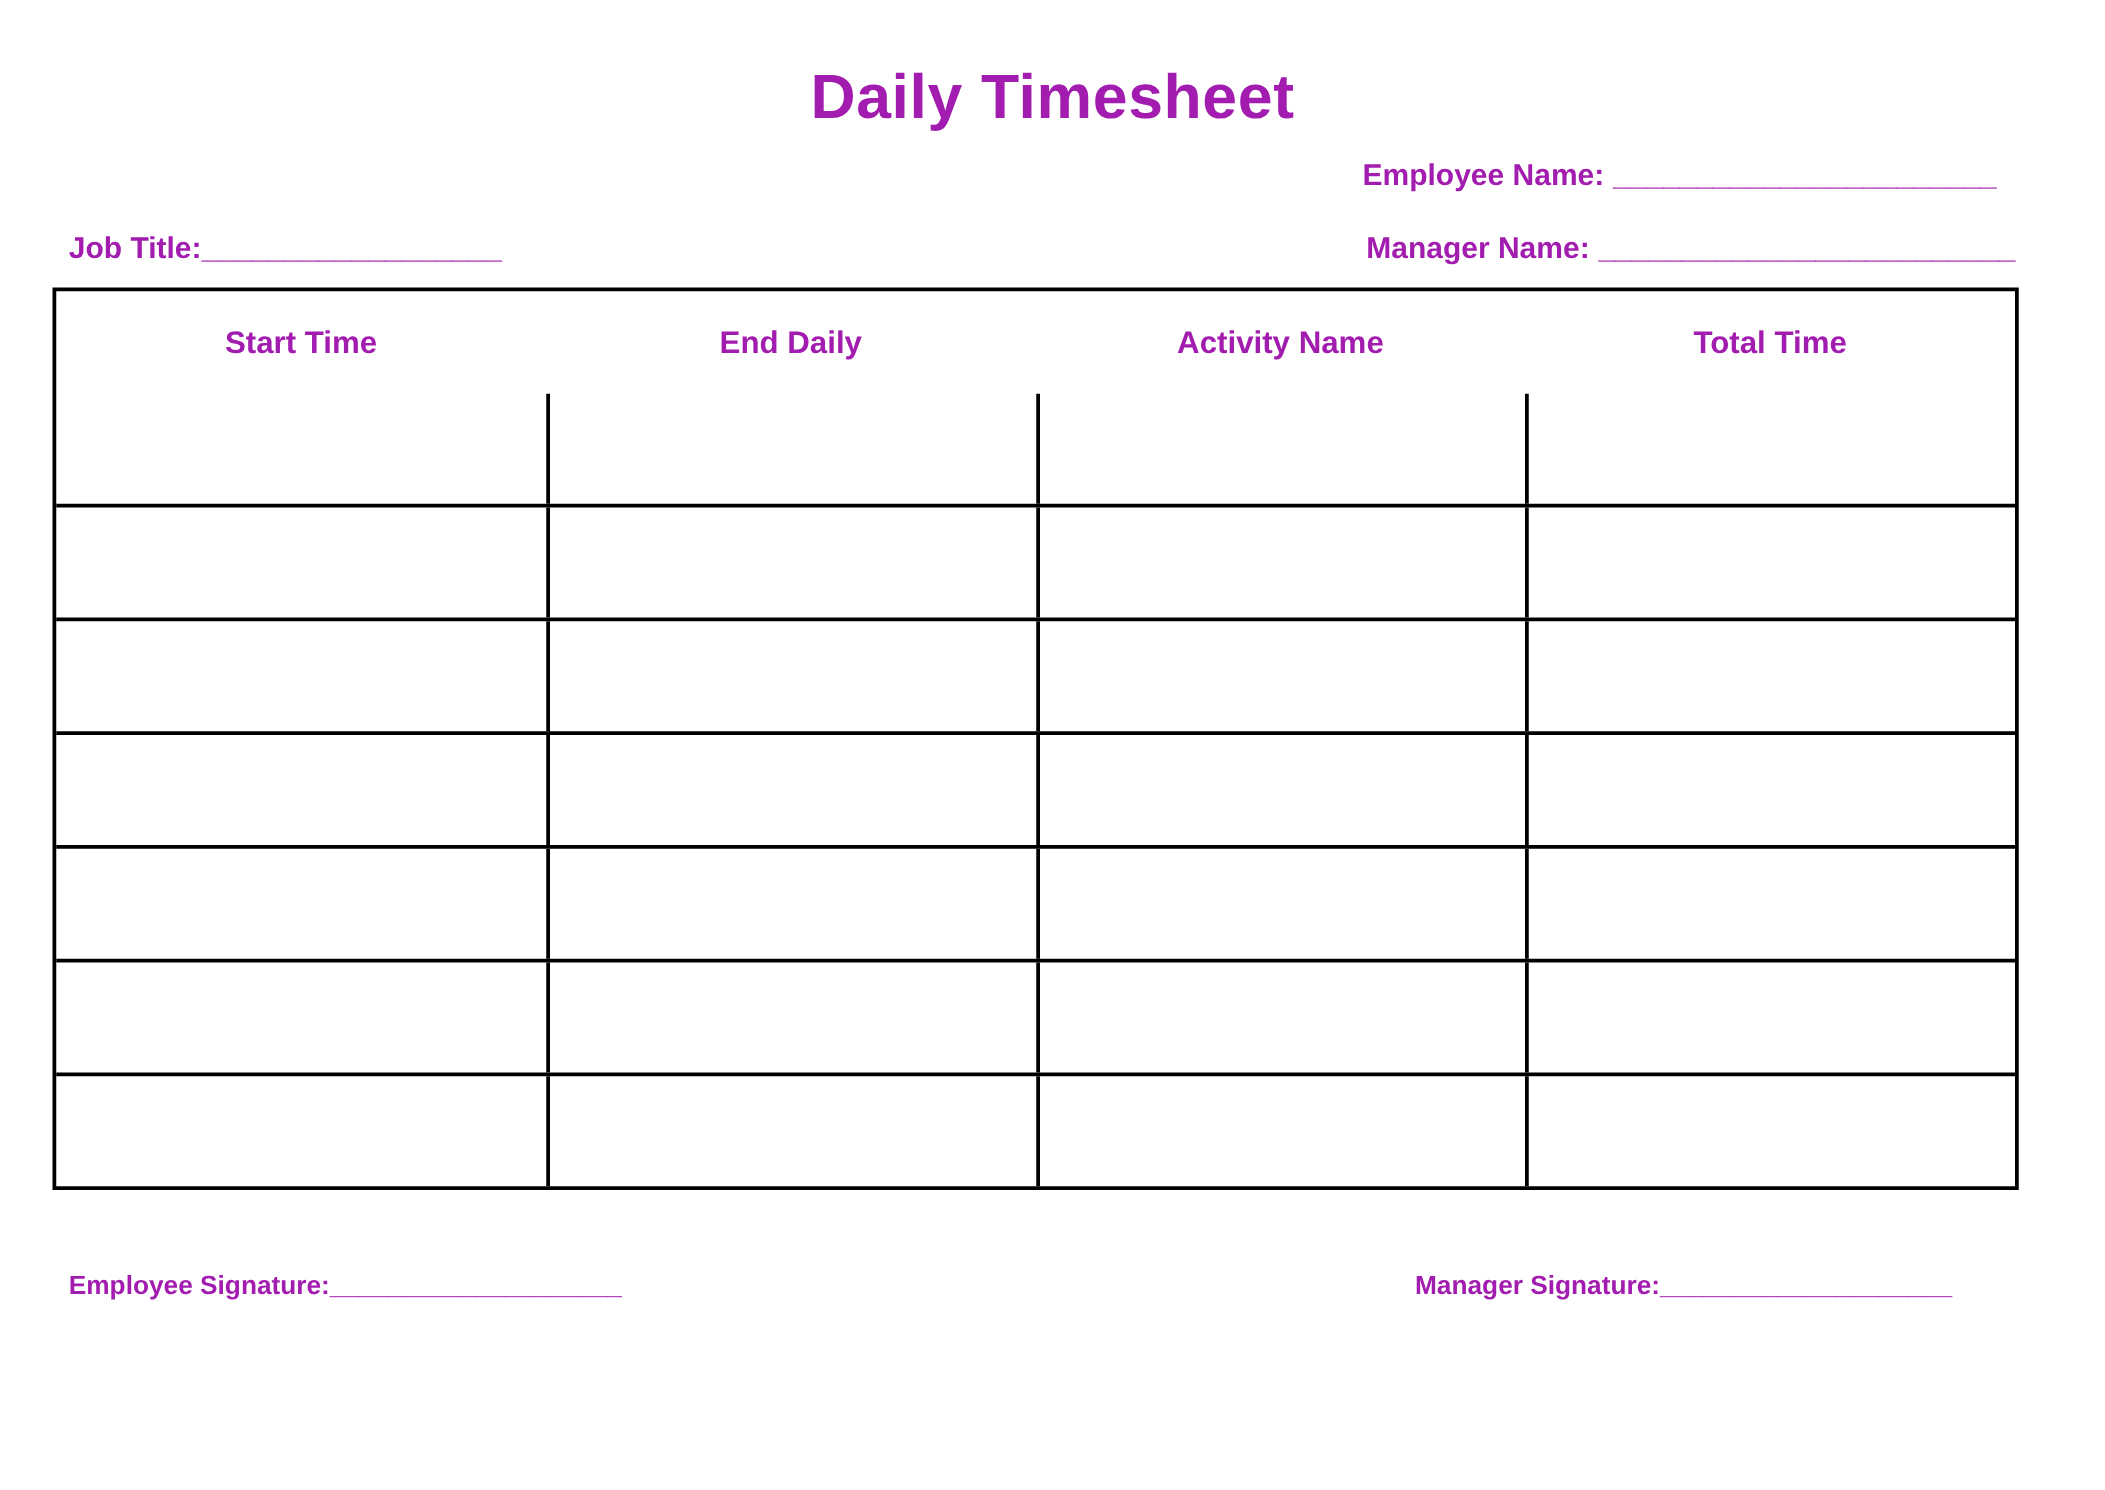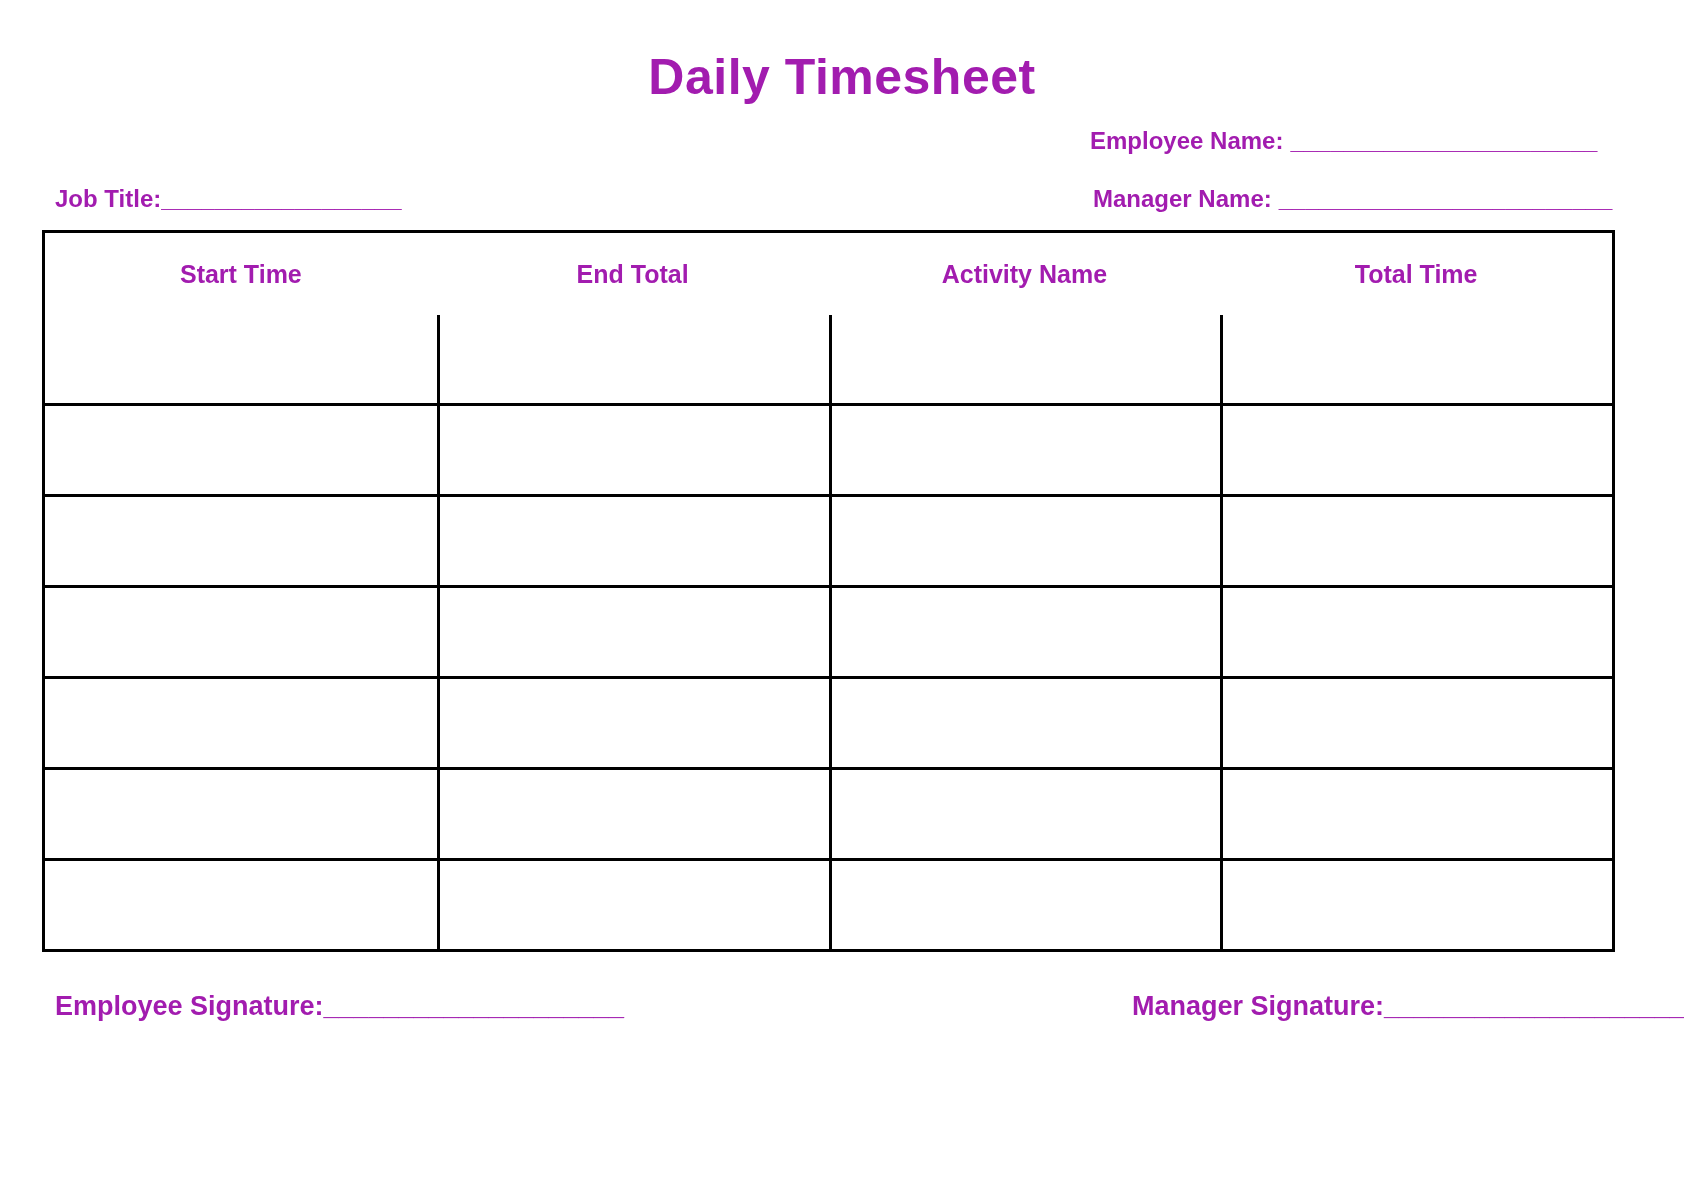--- a/index.html
+++ b/index.html
@@ -58,22 +58,22 @@
     display:grid; grid-template-columns:3fr 1fr;
     border-top:5px solid #000;
   }
   .tfoot-label {
     display:flex; align-items:center; justify-content:center;
     font-size:25px;
   }
   .tfoot-value { border-left:3px solid #000; }
 
   .signature {
-    position:absolute; top:992px;
-    font-size:27px; line-height:29px;
+    position:absolute; top:1014px;
+    font-size:21px; line-height:29px;
     white-space:nowrap;
   }
   .pos-emp-sig { left:55px; }
   .pos-mgr-sig { left:1132px; }
 </style>
 </head>
 <body>
 
 <div class="page">
 
@@ -88,21 +88,21 @@
     <span>Job Title:</span><span class="blank">__________________</span>
   </div>
 
   <div class="meta-item pos-mgr-name">
     <span>Manager Name:</span><span class="blank gap">_________________________</span>
   </div>
 
   <div class="sheet-table">
     <div class="thead">
       <div class="th">Start Time</div>
-      <div class="th">End Total</div>
+      <div class="th">End Daily</div>
       <div class="th">Activity Name</div>
       <div class="th">Total Time</div>
     </div>
     <div class="tbody">
         <div class="tr">
           <div class="td"></div>
           <div class="td"></div>
           <div class="td"></div>
           <div class="td"></div>
         </div>

